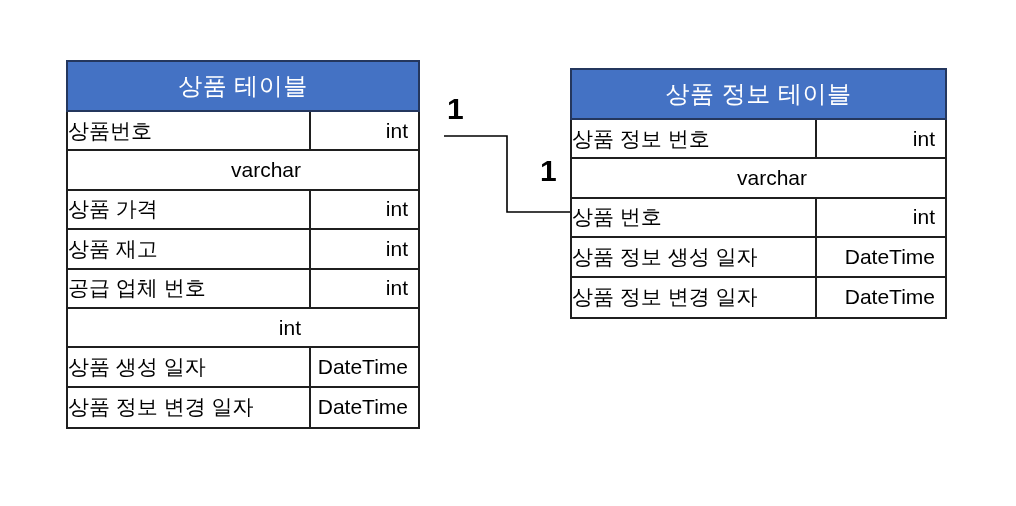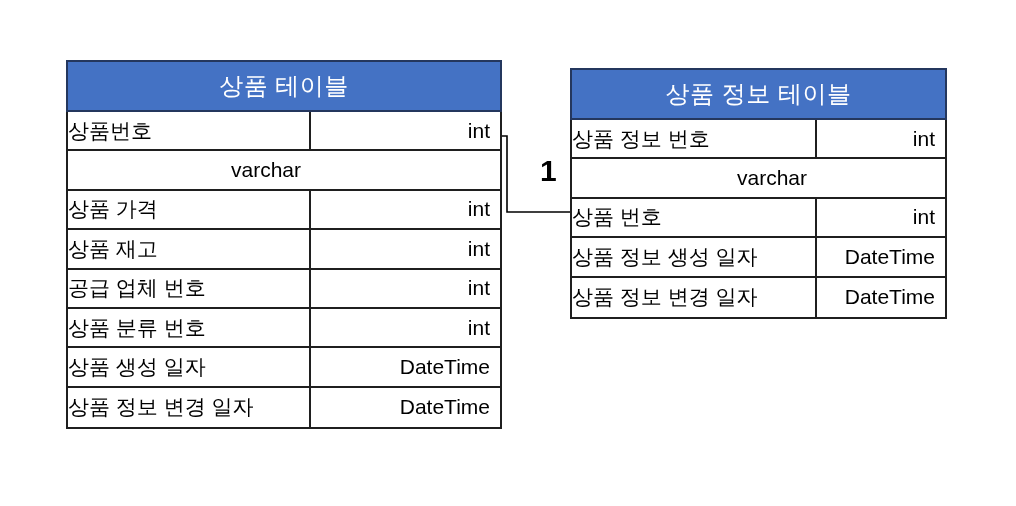--- a/index.html
+++ b/index.html
@@ -8,21 +8,21 @@
     background: #ffffff;
     font-family: "Liberation Sans", "DejaVu Sans", sans-serif;
     overflow: hidden;
   }
   .canvas {
     position: relative;
     width: 1016px; height: 506px;
     background: #ffffff;
   }
   .erd-table { position: absolute; }
-  .erd-table.left  { left: 66px;  top: 60px; width: 436px; }
+  .erd-table.left  { left: 66px;  top: 60px; width: 354px; }
   .erd-table.right { left: 570px; top: 68px; width: 377px; }
 
   .thead {
     height: 52px;
     background: #4472C4;
     border: 2px solid #24375e;
     color: #ffffff;
     display: flex;
     align-items: center;
     justify-content: center;
@@ -104,21 +104,20 @@
       </div>
       <div class="row">
         <div class="cell name">상품 재고</div>
         <div class="cell type">int</div>
       </div>
       <div class="row">
         <div class="cell name">공급 업체 번호</div>
         <div class="cell type">int</div>
       </div>
       <div class="row">
-        <div class="cell name">상품 분류 번호</div>
         <div class="cell type">int</div>
       </div>
       <div class="row">
         <div class="cell name">상품 생성 일자</div>
         <div class="cell type">DateTime</div>
       </div>
       <div class="row">
         <div class="cell name">상품 정보 변경 일자</div>
         <div class="cell type">DateTime</div>
       </div>

